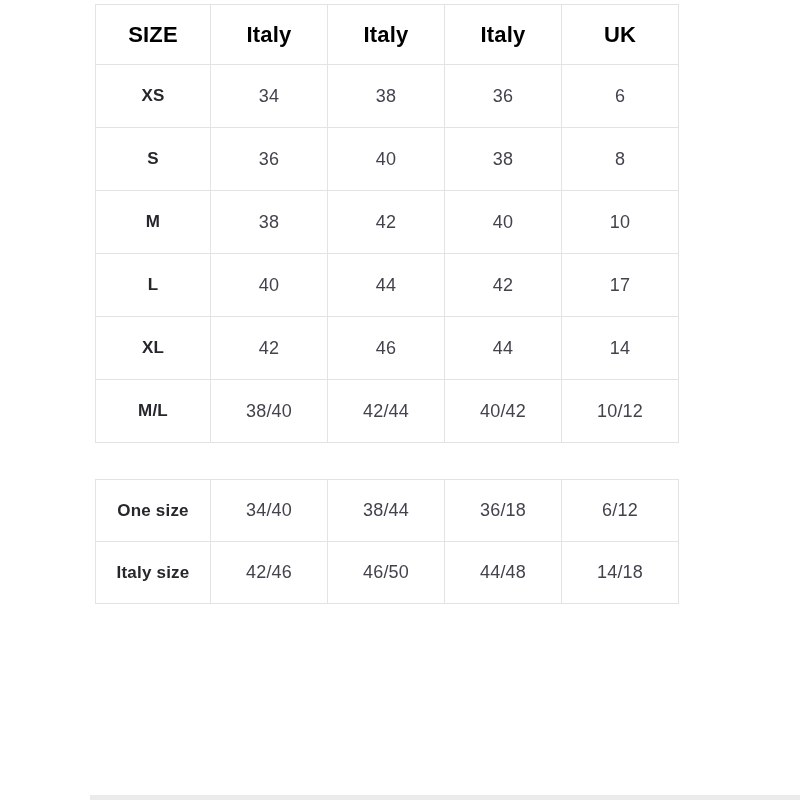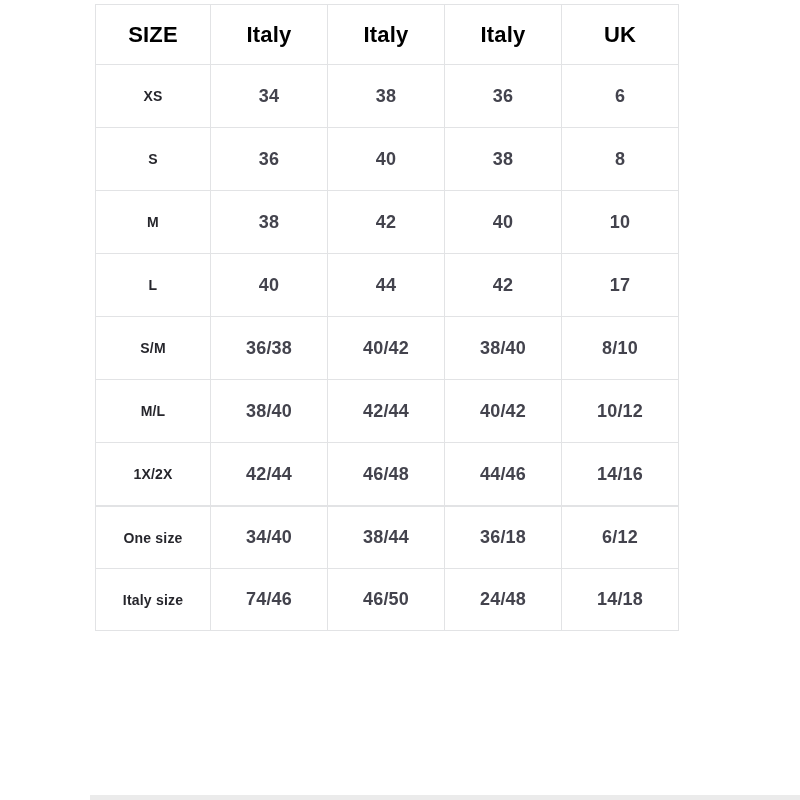--- a/index.html
+++ b/index.html
@@ -39,33 +39,34 @@
   table.size-table.extra tbody tr {
     height: 62px;
   }
   th.col-head {
     font-size: 22px;
     font-weight: 700;
     color: #000000;
     letter-spacing: 0.2px;
   }
   th.row-label {
-    font-size: 14px;
+    font-size: 17px;
     font-weight: 700;
     color: #26262c;
     letter-spacing: 0.2px;
   }
   td.cell-value {
     font-size: 18px;
-    font-weight: 700;
+    font-weight: 400;
     color: #43434d;
     letter-spacing: 0.2px;
     border-radius: 10px;
   }
   table.size-table.extra {
+    margin-top: 36px;
   }
   .bottom-bar {
     position: absolute;
     left: 90px;
     right: 0;
     bottom: 0;
     height: 5px;
     background: #ebebeb;
   }
 </style>
@@ -114,39 +115,32 @@
         <td class="cell-value">10</td>
       </tr>
       <tr>
         <th class="row-label">L</th>
         <td class="cell-value">40</td>
         <td class="cell-value">44</td>
         <td class="cell-value">42</td>
         <td class="cell-value">17</td>
       </tr>
       <tr>
-        <th class="row-label">S/M</th>
-        <td class="cell-value">36/38</td>
-        <td class="cell-value">40/42</td>
-        <td class="cell-value">38/40</td>
-        <td class="cell-value">8/10</td>
+        <th class="row-label">XL</th>
+        <td class="cell-value">42</td>
+        <td class="cell-value">46</td>
+        <td class="cell-value">44</td>
+        <td class="cell-value">14</td>
       </tr>
       <tr>
         <th class="row-label">M/L</th>
         <td class="cell-value">38/40</td>
         <td class="cell-value">42/44</td>
         <td class="cell-value">40/42</td>
         <td class="cell-value">10/12</td>
-      </tr>
-      <tr>
-        <th class="row-label">1X/2X</th>
-        <td class="cell-value">42/44</td>
-        <td class="cell-value">46/48</td>
-        <td class="cell-value">44/46</td>
-        <td class="cell-value">14/16</td>
       </tr>
     </tbody>
   </table>
 
   <table class="size-table extra">
     <colgroup>
       <col style="width:115px">
       <col style="width:117px">
       <col style="width:117px">
       <col style="width:117px">
@@ -155,23 +149,23 @@
     <tbody>
       <tr>
         <th class="row-label">One size</th>
         <td class="cell-value">34/40</td>
         <td class="cell-value">38/44</td>
         <td class="cell-value">36/18</td>
         <td class="cell-value">6/12</td>
       </tr>
       <tr>
         <th class="row-label">Italy size</th>
-        <td class="cell-value">74/46</td>
+        <td class="cell-value">42/46</td>
         <td class="cell-value">46/50</td>
-        <td class="cell-value">24/48</td>
+        <td class="cell-value">44/48</td>
         <td class="cell-value">14/18</td>
       </tr>
     </tbody>
   </table>
 
 </div>
 
 <div class="bottom-bar"></div>
 
 </body></html>

